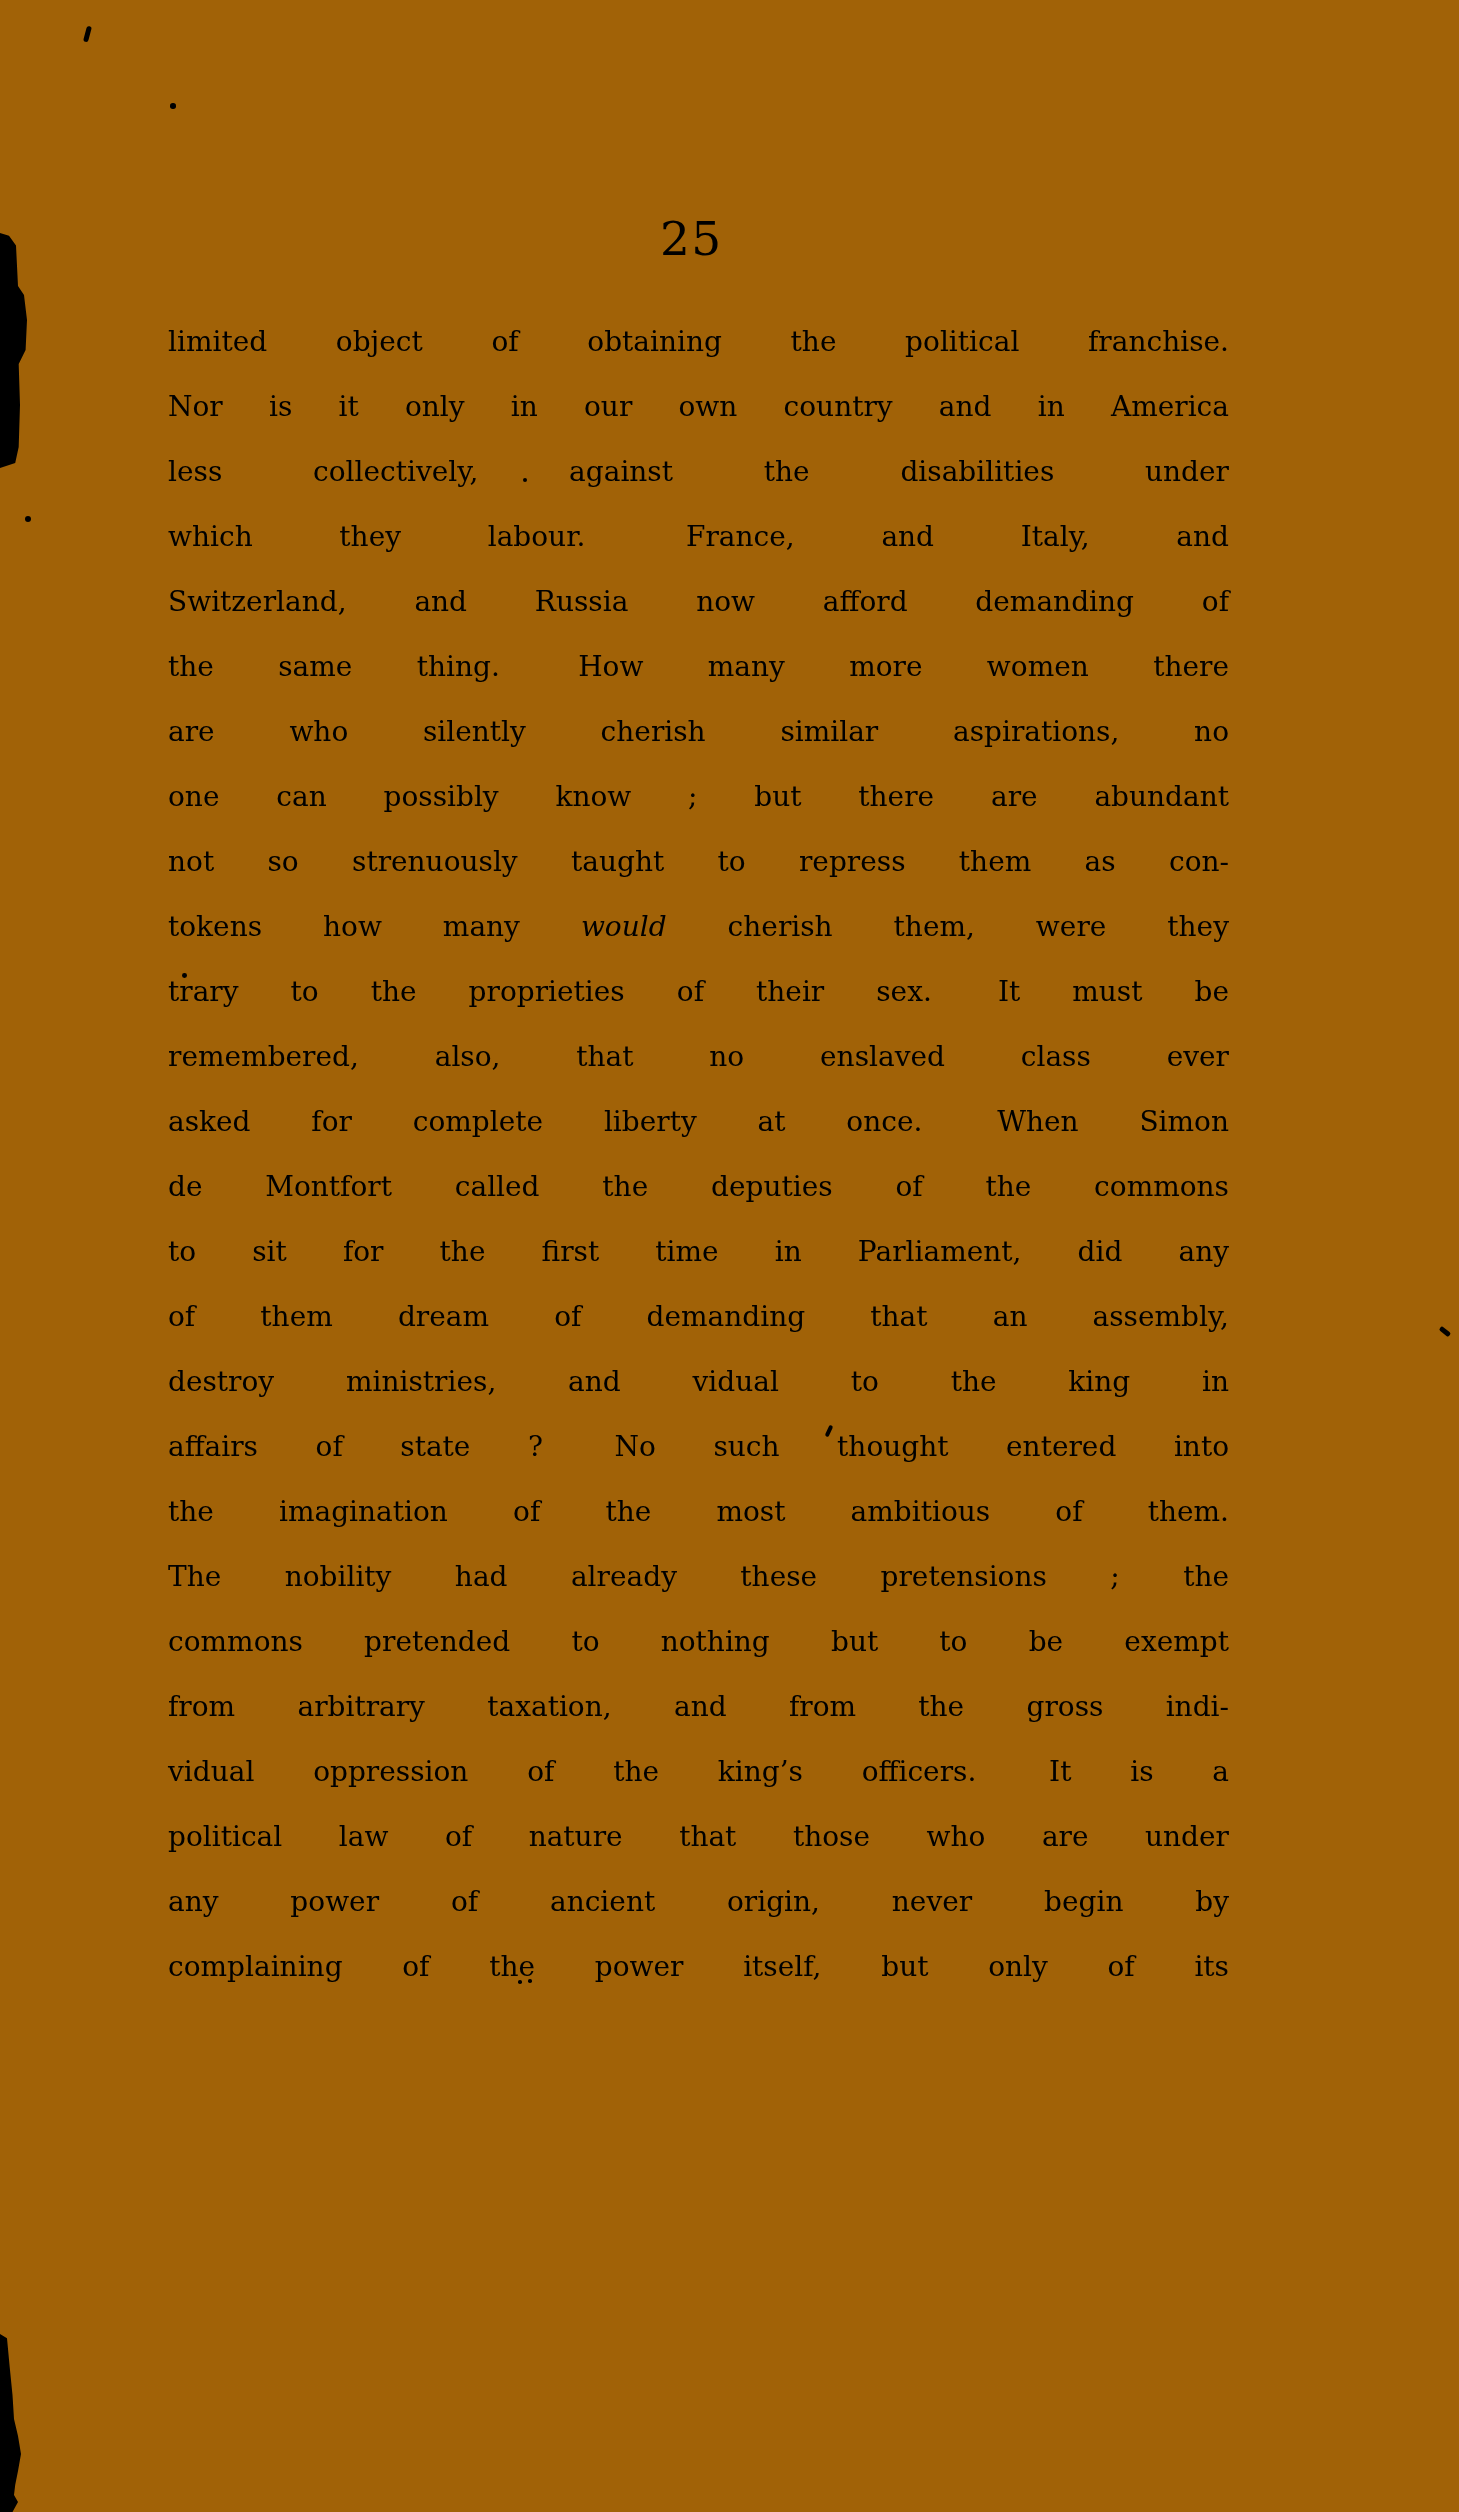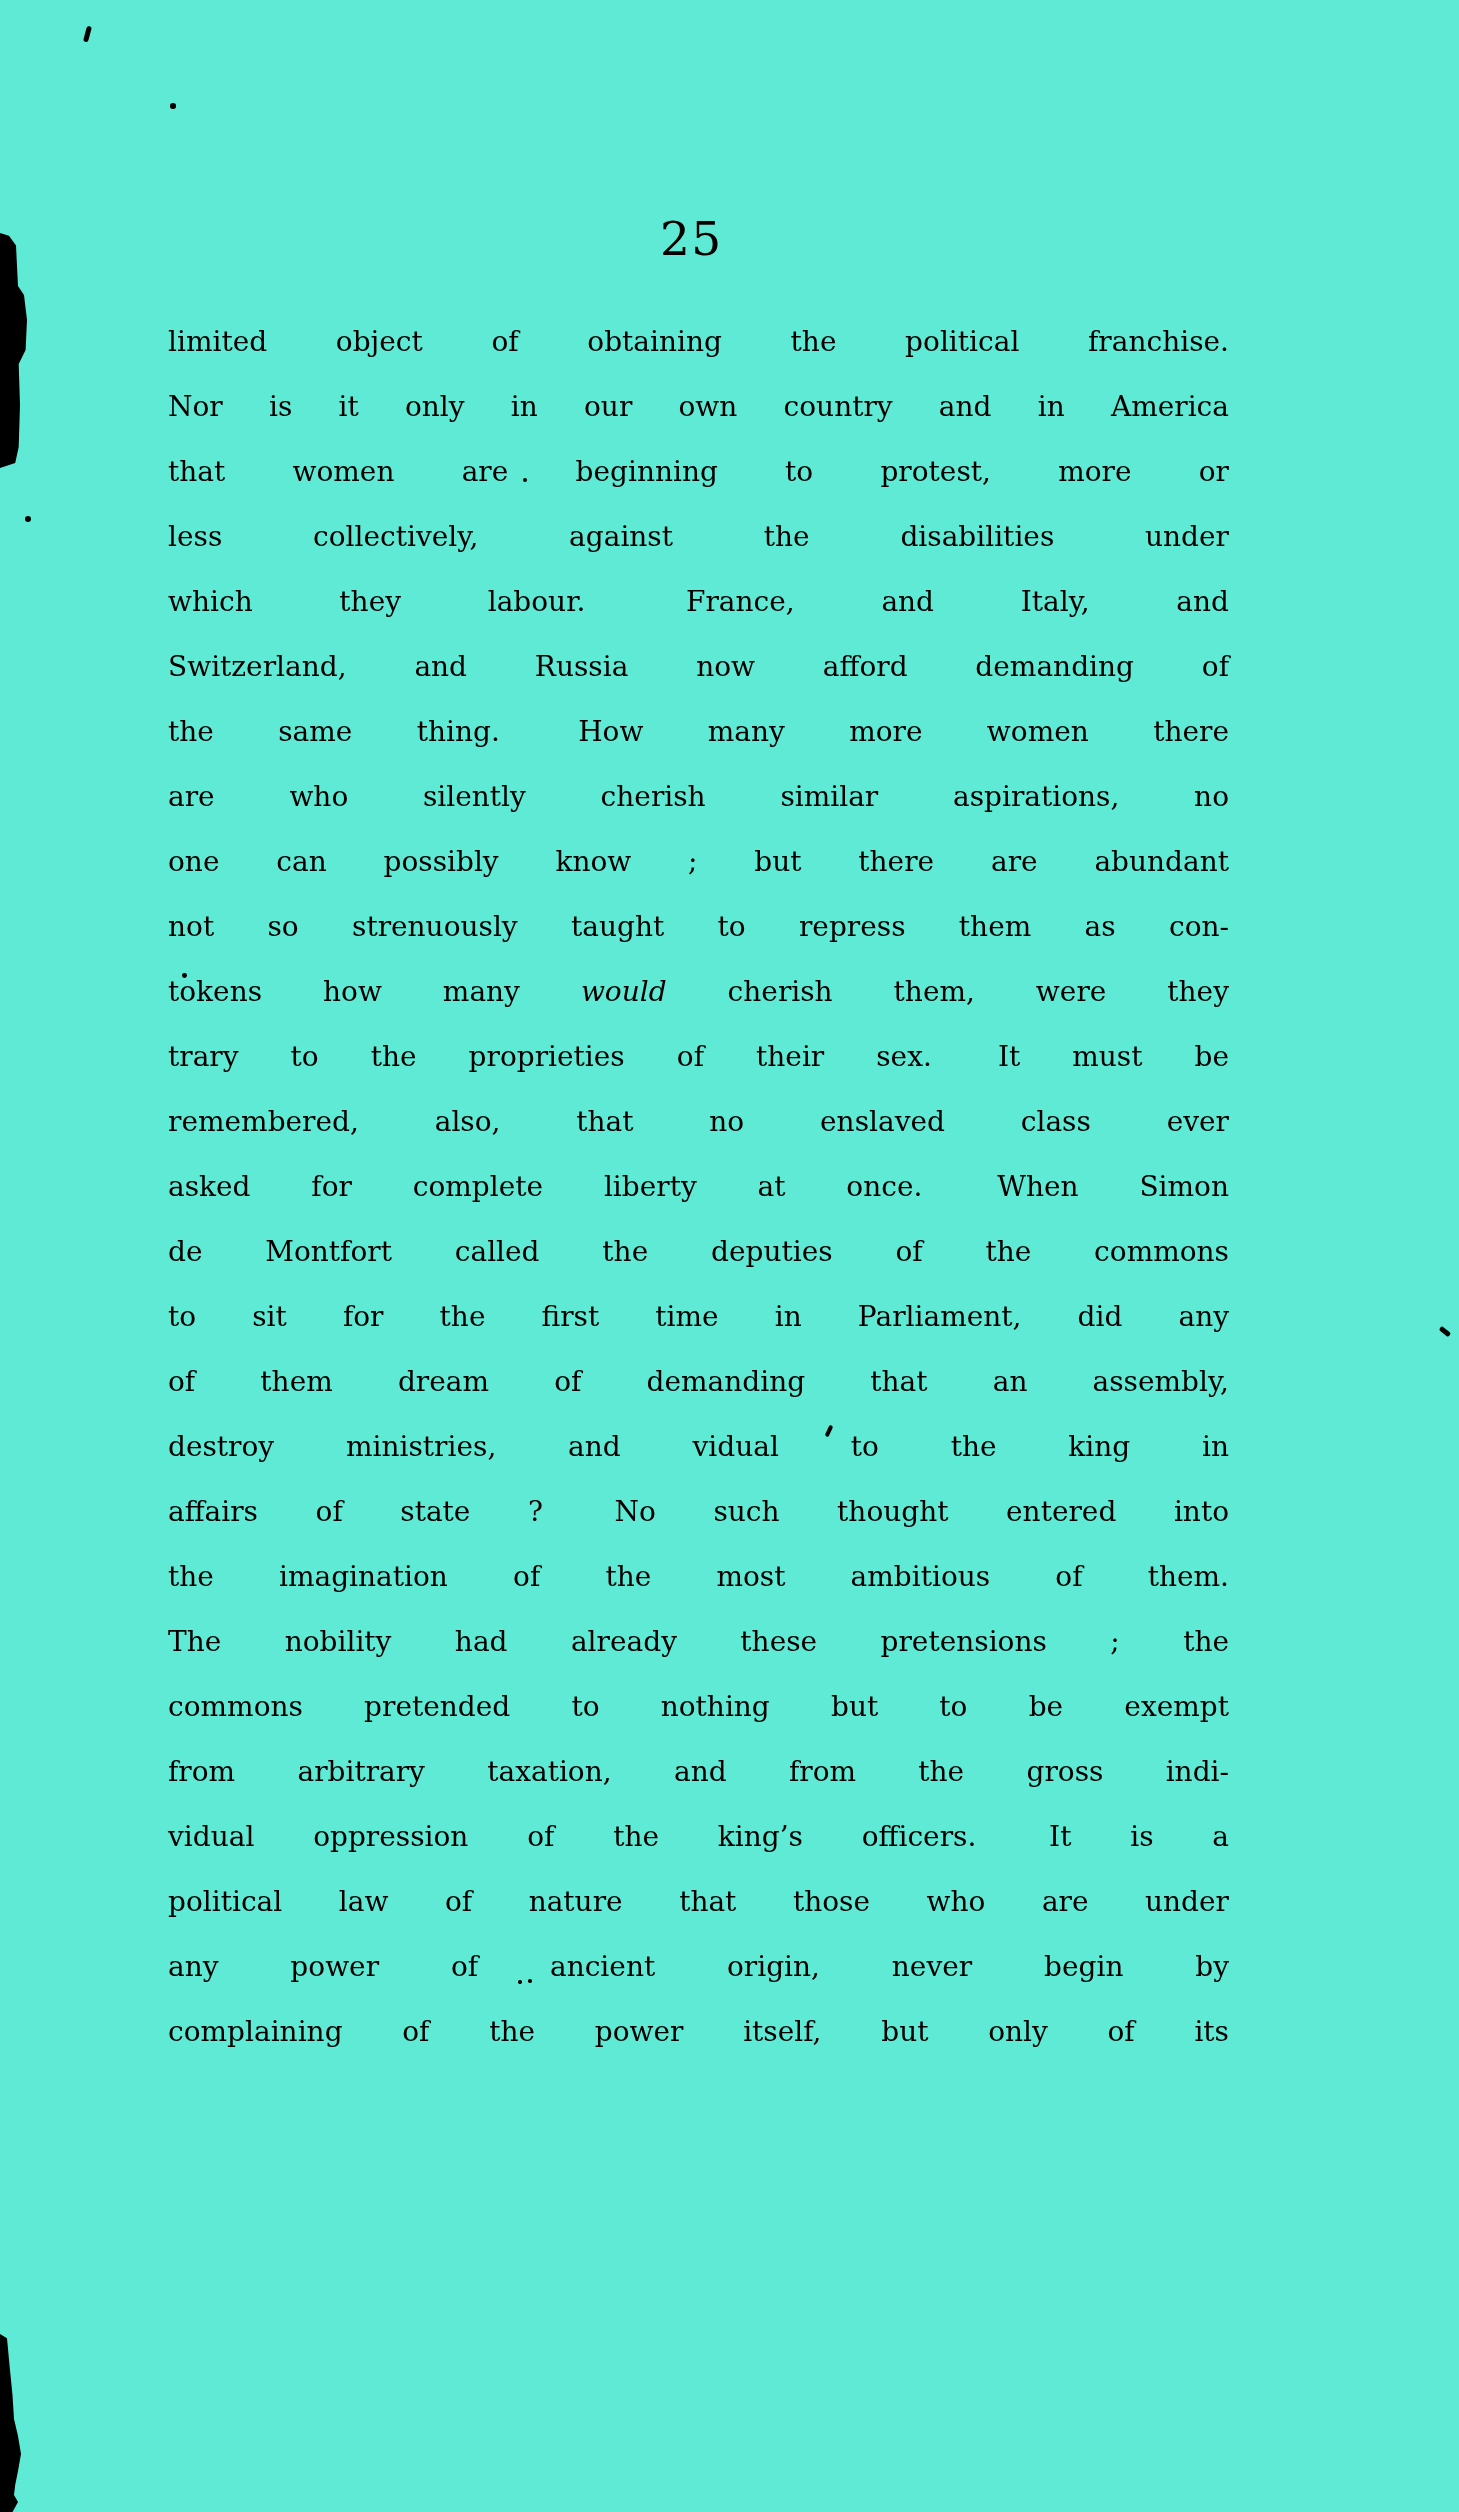--- a/index.html
+++ b/index.html
@@ -4,21 +4,21 @@
 <style>
   html, body {
     margin: 0;
     padding: 0;
     background: #ffffff;
   }
   .page {
     position: relative;
     width: 1459px;
     height: 2512px;
-    background: #5eead4;
+    background: #a16207;
     overflow: hidden;
     font-family: "DejaVu Serif", "Liberation Serif", serif;
     color: #000000;
   }
   .page-number {
     position: absolute;
     left: 660px;
     top: 215px;
     font-size: 47px;
     line-height: 47px;
@@ -79,21 +79,20 @@
 </head>
 <body>
 
 <div class="page">
 
   <div class="page-number">25</div>
 
   <div class="text-block">
       <div class="text-line"><span>limited object of obtaining the political franchise.</span></div>
       <div class="text-line"><span>Nor is it only in our own country and in America</span></div>
-      <div class="text-line"><span>that women are beginning to protest, more or</span></div>
       <div class="text-line"><span>less collectively, against the disabilities under</span></div>
       <div class="text-line"><span>which they labour.  France, and Italy, and</span></div>
       <div class="text-line"><span>Switzerland, and Russia now afford demanding of</span></div>
       <div class="text-line"><span>the same thing.  How many more women there</span></div>
       <div class="text-line"><span>are who silently cherish similar aspirations, no</span></div>
       <div class="text-line"><span>one can possibly know ; but there are abundant</span></div>
       <div class="text-line"><span>not so strenuously taught to repress them as con-</span></div>
       <div class="text-line"><span>tokens how many </span><span class="italic">would</span><span> cherish them, were they</span></div>
       <div class="text-line"><span>trary to the proprieties of their sex.  It must be</span></div>
       <div class="text-line"><span>remembered, also, that no enslaved class ever</span></div>

